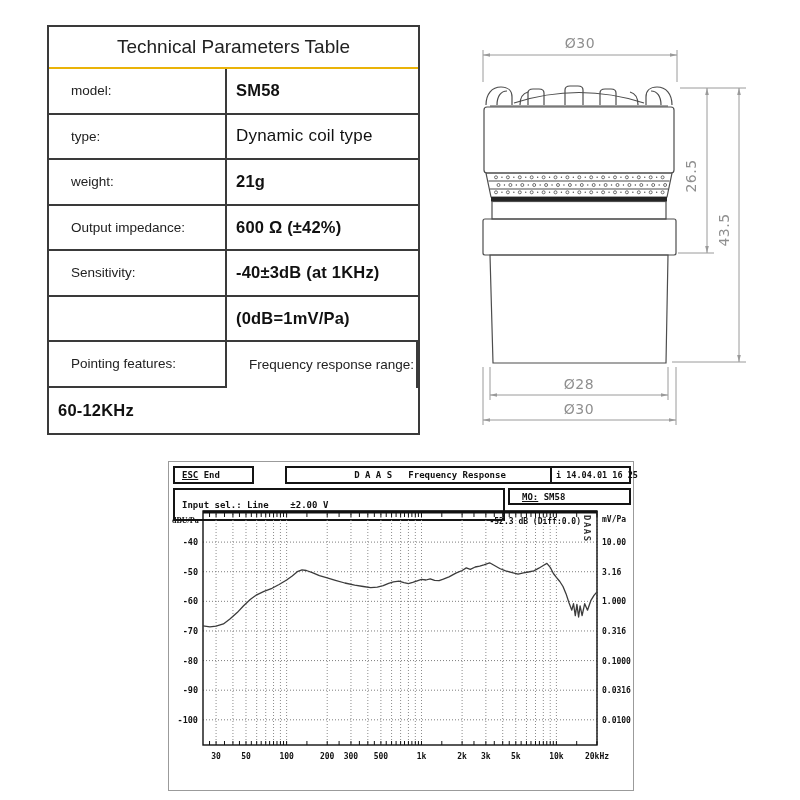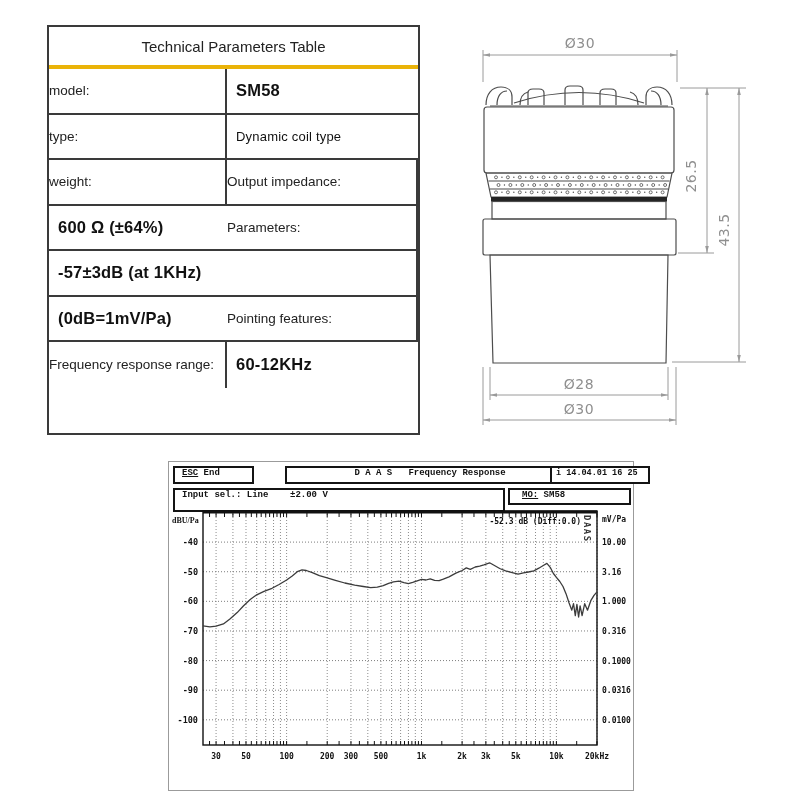--- a/index.html
+++ b/index.html
@@ -3,71 +3,72 @@
 <meta charset="utf-8">
 <style>
   html,body{margin:0;padding:0;background:#fff;}
   .screen{position:relative;width:800px;height:800px;background:#fff;overflow:hidden;
           font-family:"Liberation Sans",sans-serif;color:#111;}
 
   
   .spec-table{position:absolute;left:47px;top:25px;width:373px;height:410px;
     border:2px solid #3a3a3a;box-sizing:border-box;display:grid;
     grid-template-columns:178px 1fr;grid-template-rows:42px repeat(8,1fr);background:#fff;}
-  .spec-table .th{grid-column:1/3;border-bottom:4px solid #eab308;display:flex;
-    align-items:center;justify-content:center;font-size:15px;color:#222;}
+  .spec-table .th{grid-column:1/3;border-bottom:2px solid #eab308;display:flex;
+    align-items:center;justify-content:center;font-size:19px;color:#222;}
   .spec-table .lbl{border-right:2px solid #3a3a3a;border-bottom:2px solid #3a3a3a;
-    display:flex;align-items:center;padding-left:0;font-size:13.5px;color:#222;}
+    display:flex;align-items:center;padding-left:22px;font-size:13.5px;color:#222;}
   .spec-table .val{border-bottom:2px solid #3a3a3a;display:flex;align-items:center;
     padding-left:9px;font-size:16.5px;font-weight:700;color:#111;letter-spacing:.2px;}
-  .spec-table .val.normal{font-weight:400;font-size:13px;}
+  .spec-table .val.normal{font-weight:400;font-size:17px;}
   .spec-table .lbl.last,.spec-table .val.last{border-bottom:none;}
 
   
   .mic-svg{position:absolute;left:440px;top:20px;}
   .mic-svg path,.mic-svg rect,.mic-svg line{fill:none;stroke:#4d4d4d;stroke-width:1.2;}
   .mic-svg .dim{stroke:#9a9a9a;stroke-width:1;}
   .mic-svg polygon.dim{fill:#9a9a9a;stroke:none;}
   .mic-svg text{fill:#8f8f8f;font-family:"DejaVu Sans",sans-serif;font-size:14px;
     letter-spacing:.5px;stroke:none;}
   .mic-svg .fillbar{fill:#222;stroke:none;}
 
   
   .daas{position:absolute;left:168px;top:461px;width:466px;height:330px;
     background:#fff;border:1.5px solid #9b9b9b;box-sizing:border-box;
     font-family:"DejaVu Sans Mono",monospace;}
   .h-box{position:absolute;border:2px solid #141414;box-sizing:border-box;background:#fff;
-    font-size:9px;font-weight:700;display:flex;align-items:flex-start;white-space:pre;color:#111;font-family:Liberation Mono, monospace;}
+    font-size:9px;font-weight:700;display:flex;align-items:center;white-space:pre;color:#111;}
   .h-esc{left:4px;top:4px;width:81px;height:18px;padding-left:7px;}
   .h-title{left:88px;top:4px;width:290px;height:18px;justify-content:center;margin-left:28px;}
-  .h-date{left:381px;top:4px;width:100px;height:18px;padding-left:4px;font-size:8.5px;}
-  .h-input{left:4px;top:26px;width:332px;height:24px;padding-left:7px;font-weight:700;}
+  .h-date{left:381px;top:4px;width:81px;height:18px;padding-left:4px;font-size:8.5px;}
+  .h-input{left:4px;top:26px;width:332px;height:33px;padding-left:7px;font-weight:700;}
   .h-mo{left:339px;top:26px;width:123px;height:17px;padding-left:12px;}
   .u{text-decoration:underline;}
   .unit{position:absolute;font-size:8px;font-weight:700;color:#111;}
   .unit-left{left:3px;top:54px;font-family:Liberation Serif, serif;}
   .unit-right{left:433px;top:53px;}
   #plot-svg{position:absolute;left:0;top:0;}
 </style>
 </head>
 <body>
 
 <div class="screen">
 
   <div class="spec-table">
     <div class="th">Technical Parameters Table</div>
     <div class="lbl">model:</div>
     <div class="val">SM58</div>
     <div class="lbl">type:</div>
     <div class="val normal">Dynamic coil type</div>
     <div class="lbl">weight:</div>
+    <div class="val">21g</div>
     <div class="lbl">Output impedance:</div>
-    <div class="val">600 Ω  (±64%)</div>
-    <div class="lbl">Parameters:</div>
-    <div class="val">-57±3dB (at 1KHz)</div>
+    <div class="val">600 Ω  (±42%)</div>
+    <div class="lbl">Sensitivity:</div>
+    <div class="val">-40±3dB (at 1KHz)</div>
     <div class="lbl"></div>
     <div class="val"> (0dB=1mV/Pa)</div>
     <div class="lbl">Pointing features:</div>
     <div class="lbl last">Frequency response range:</div>
     <div class="val last">60-12KHz</div>
   </div>
 
   <svg class="mic-svg" width="360" height="420" viewBox="0 0 360 420">
 
     <line class="dim" x1="43" y1="30" x2="43" y2="62"></line>

